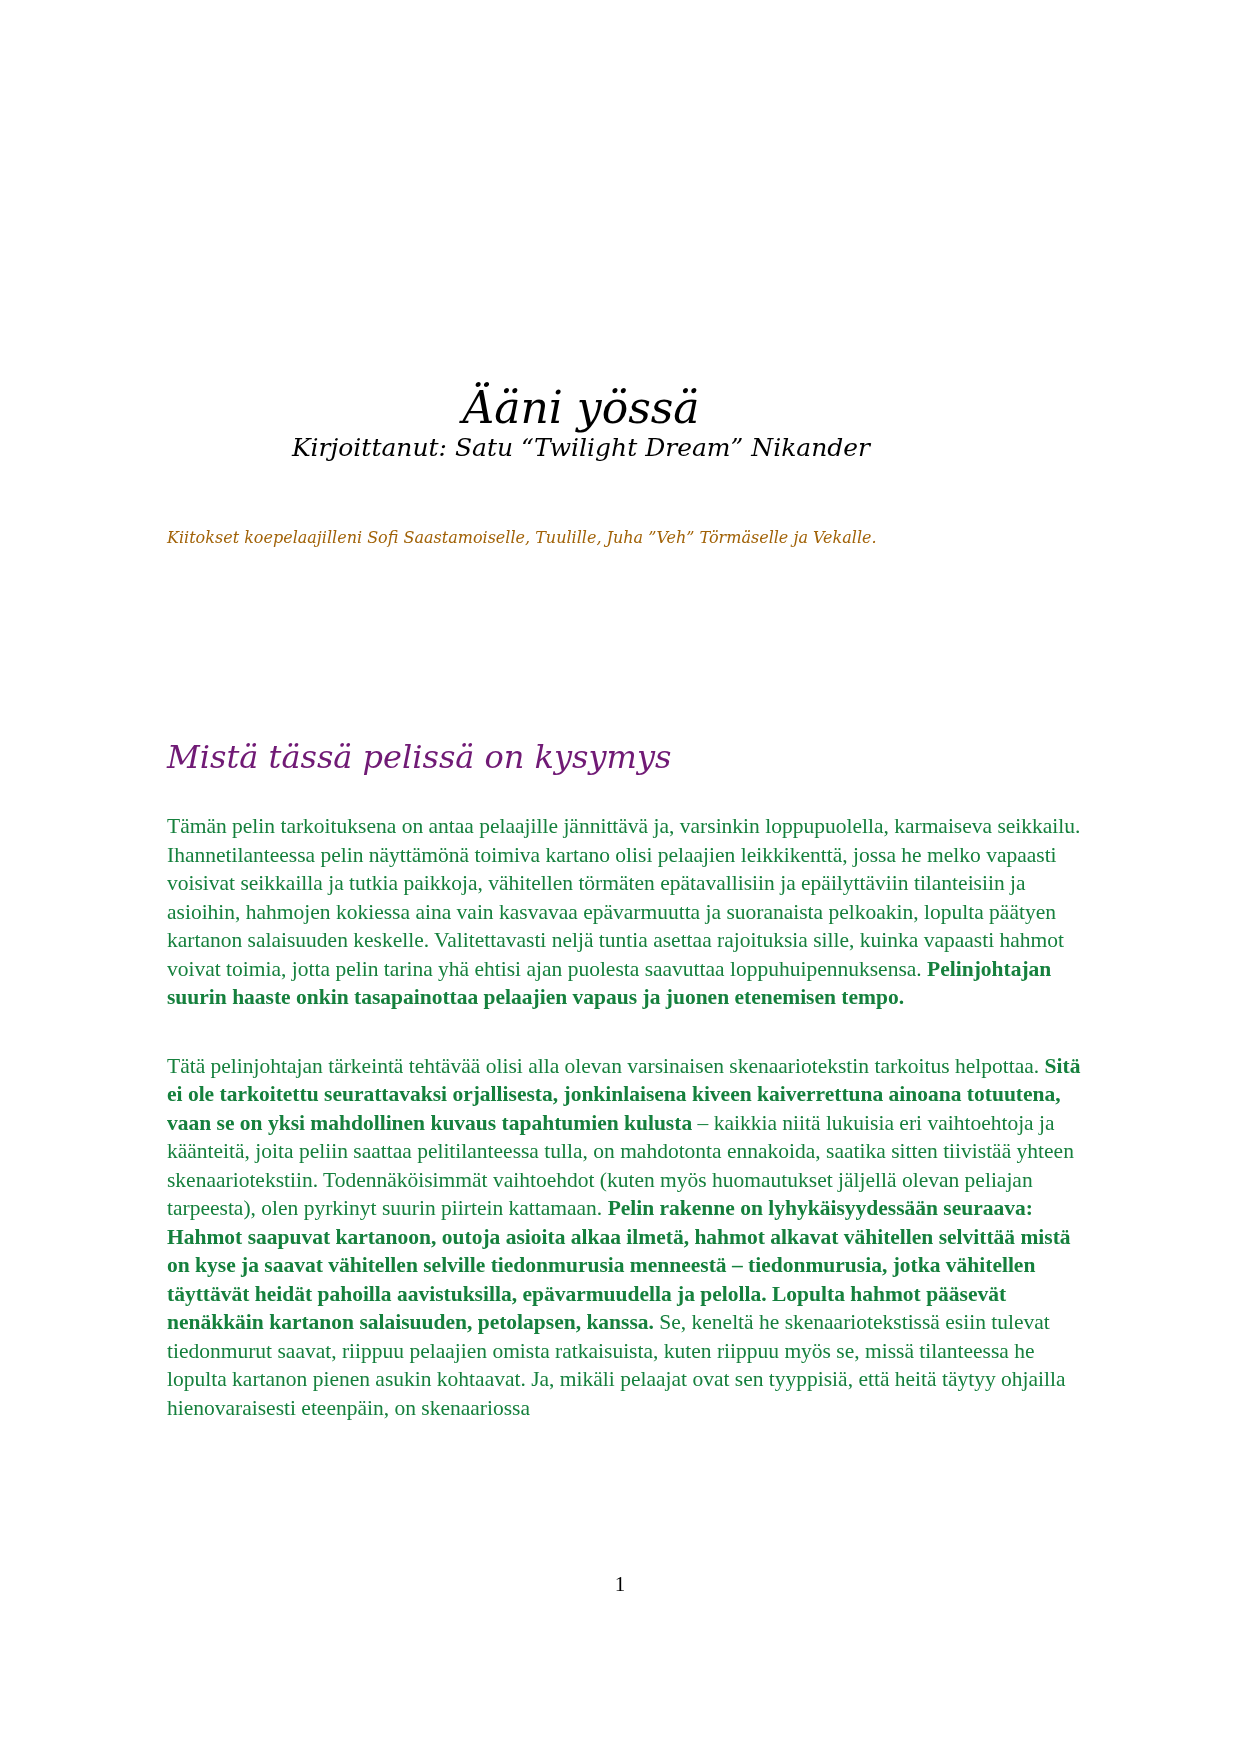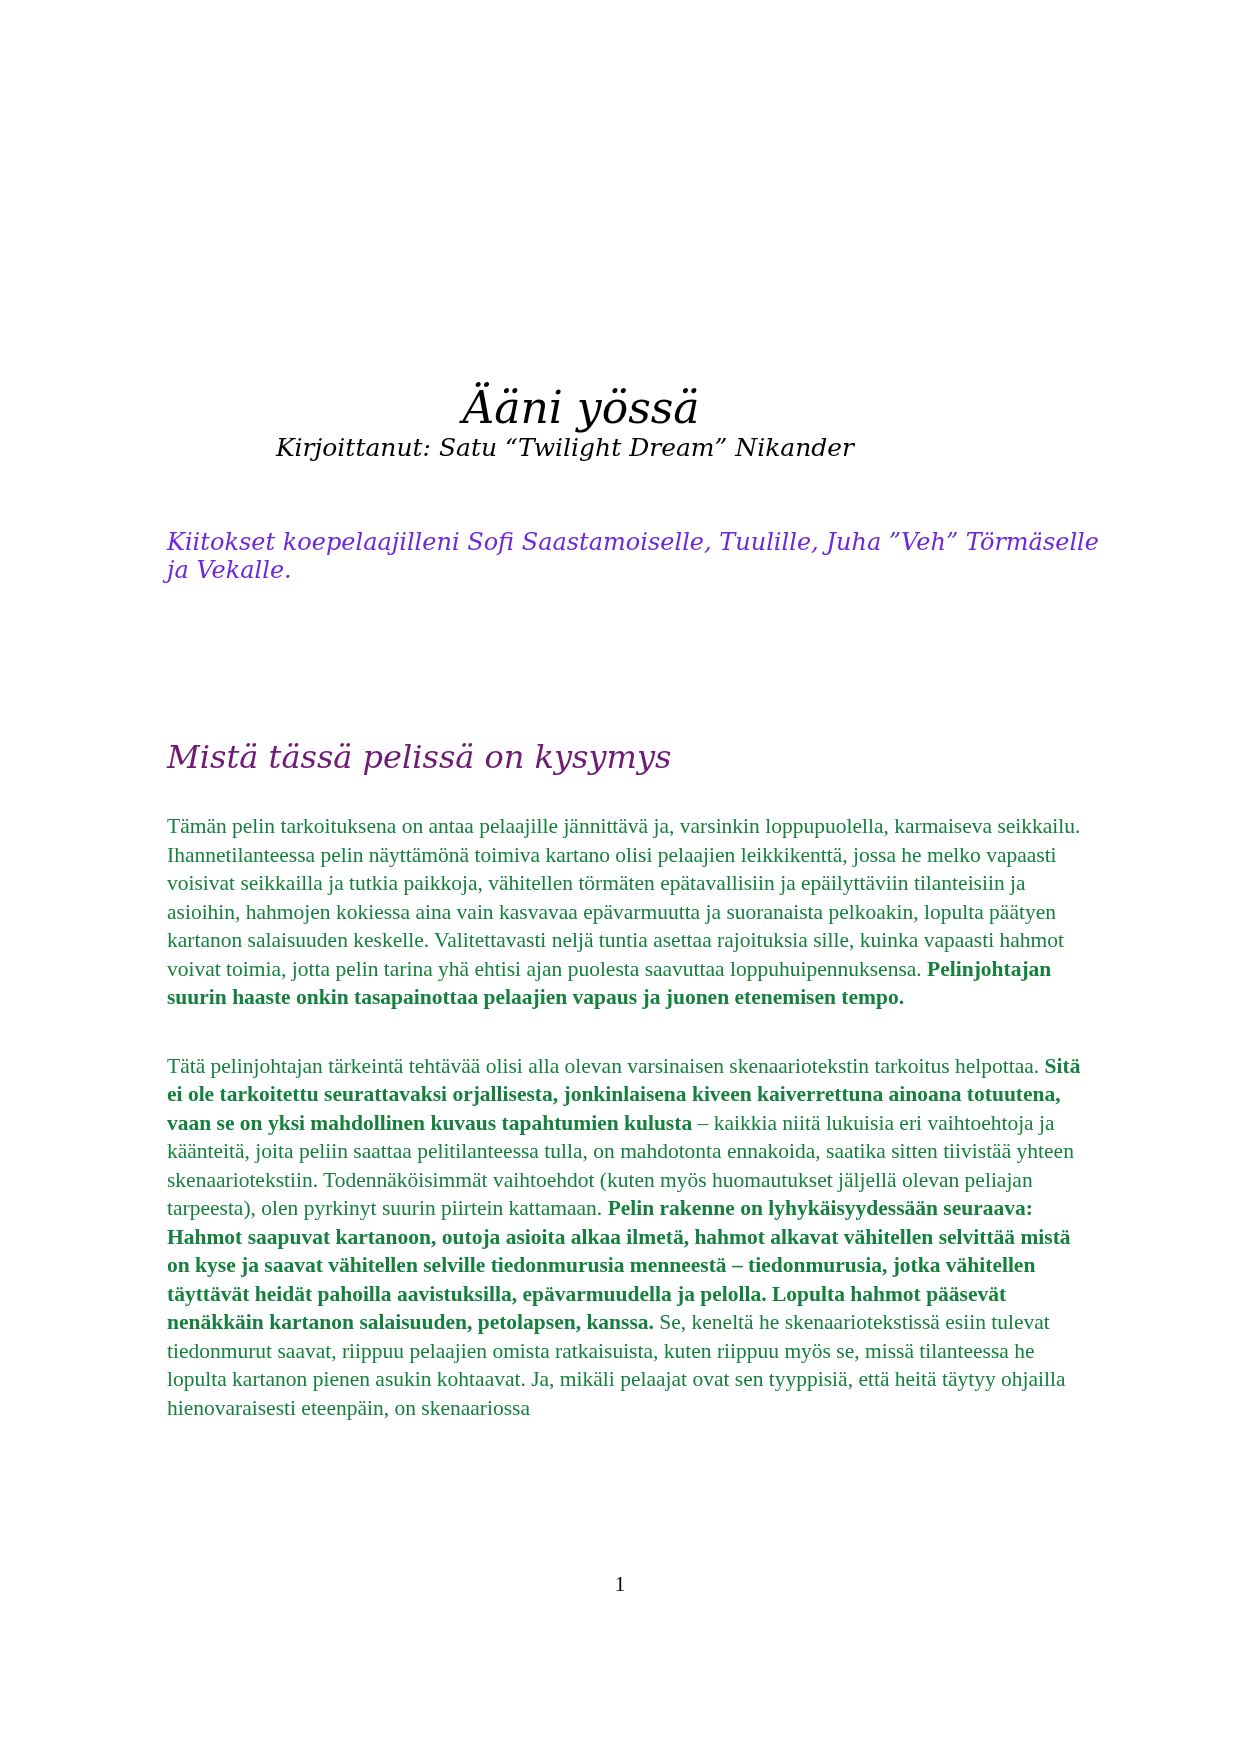--- a/index.html
+++ b/index.html
@@ -26,37 +26,37 @@
     font-family: "DejaVu Serif", serif;
     font-style: italic;
     font-weight: normal;
     font-size: 44px;
     line-height: 1.1;
     color: #000000;
   }
   .doc-byline {
     position: absolute;
     top: 433px;
-    left: 0;
+    left: 16px;
     width: 1130px;
     text-align: center;
     font-family: "DejaVu Serif", serif;
     font-style: italic;
     font-size: 25px;
     color: #000000;
   }
   .doc-ack {
     position: absolute;
     top: 528px;
     left: 167px;
     width: 940px;
     font-family: "DejaVu Serif", serif;
     font-style: italic;
-    font-size: 24px;
-    color: #6d28d9;
+    font-size: 16px;
+    color: #a16207;
   }
   .doc-heading {
     position: absolute;
     top: 738px;
     left: 167px;
     width: 930px;
     margin: 0;
     font-family: "DejaVu Serif", serif;
     font-style: italic;
     font-weight: normal;

